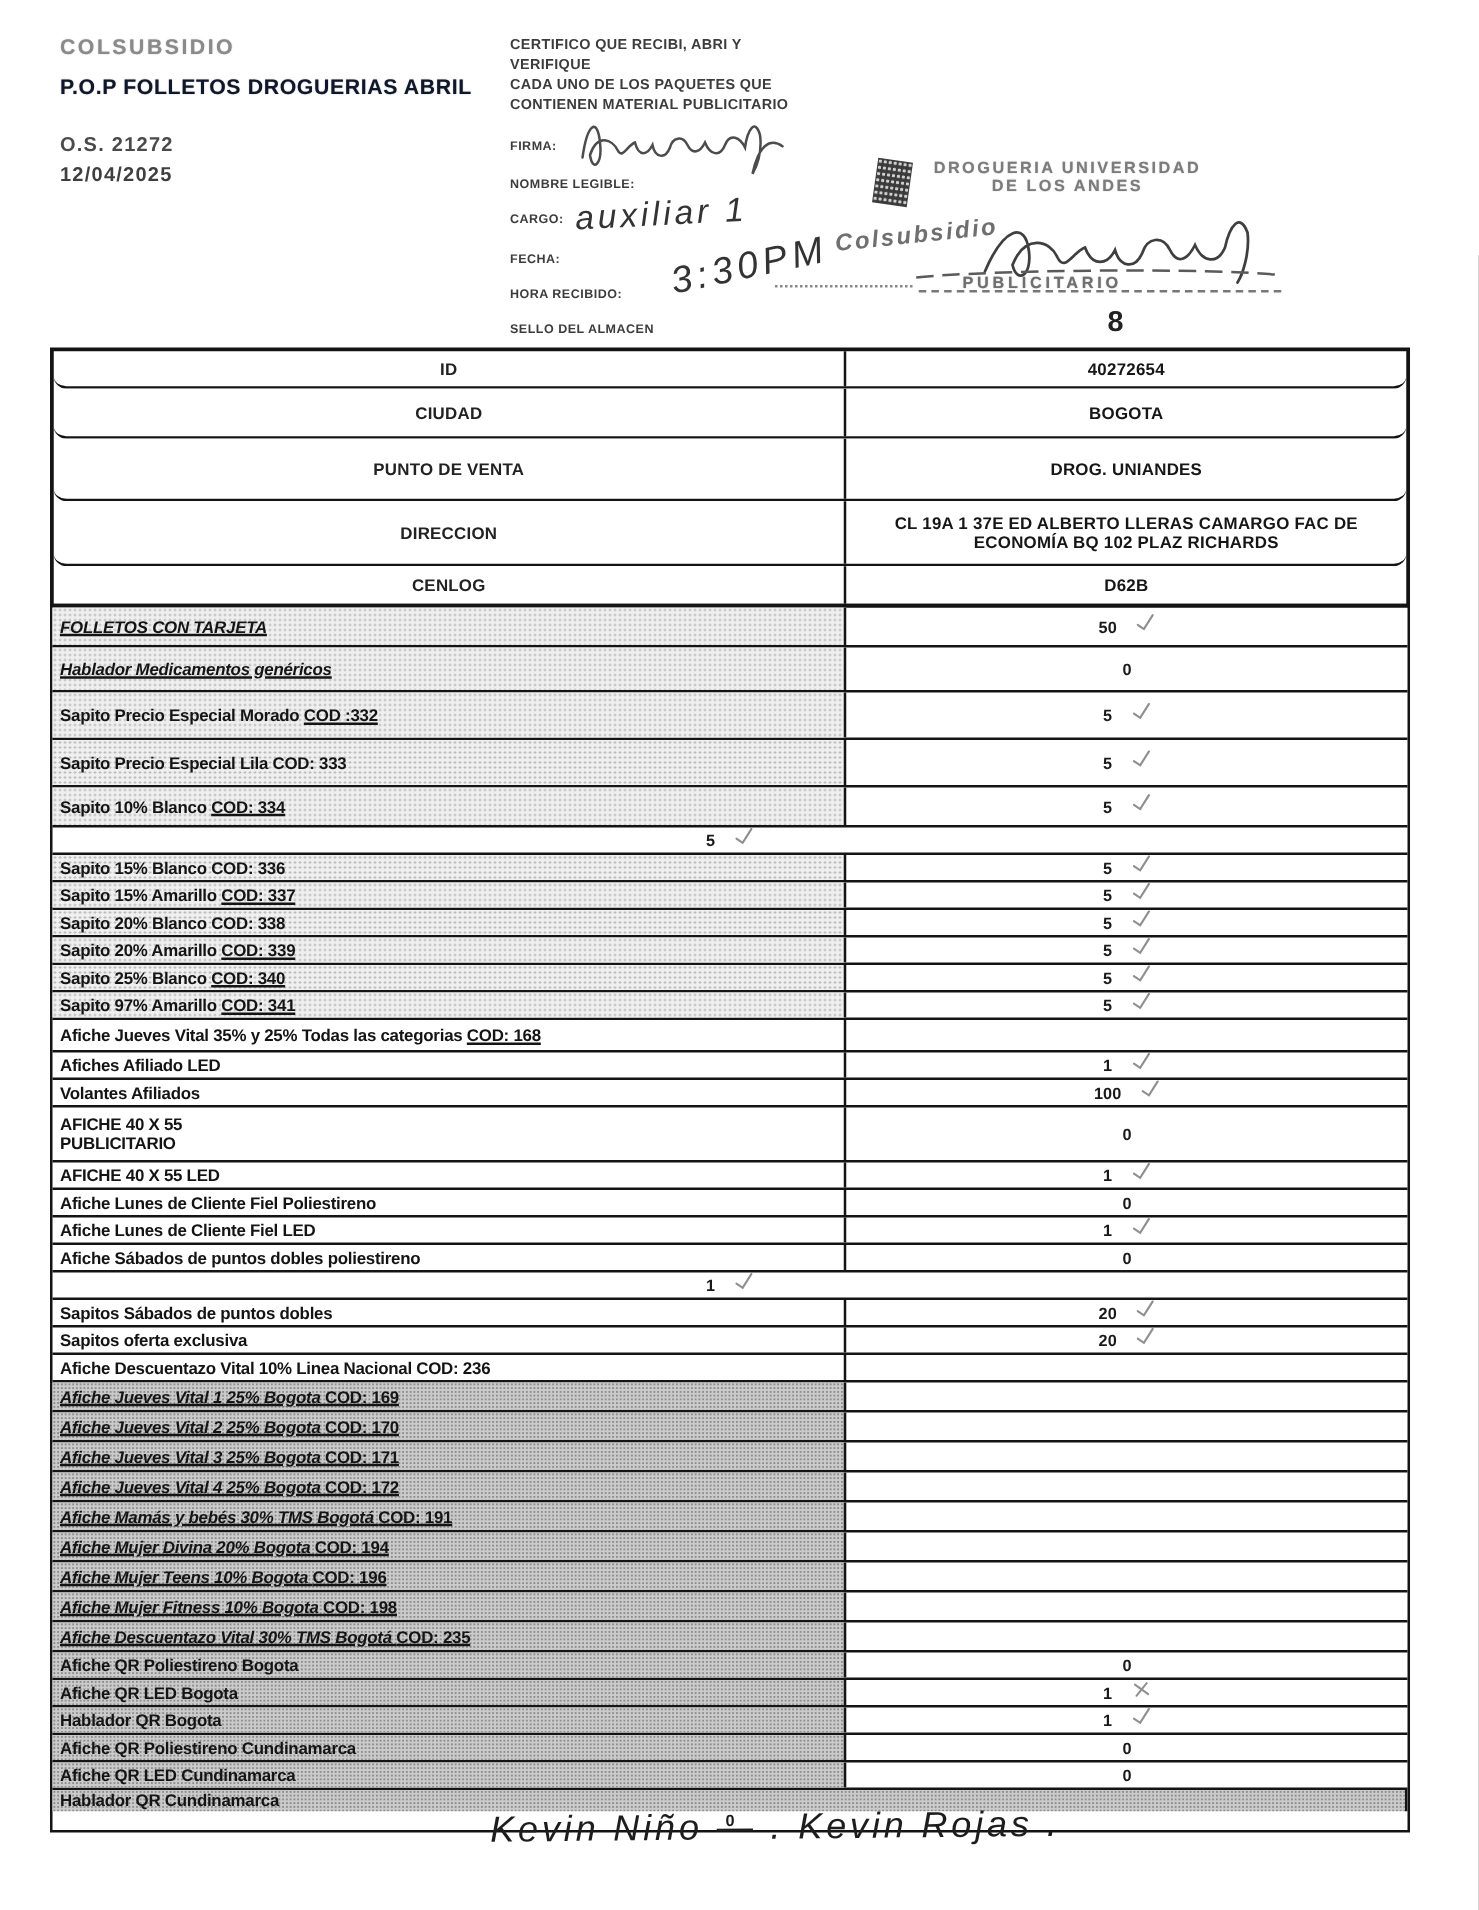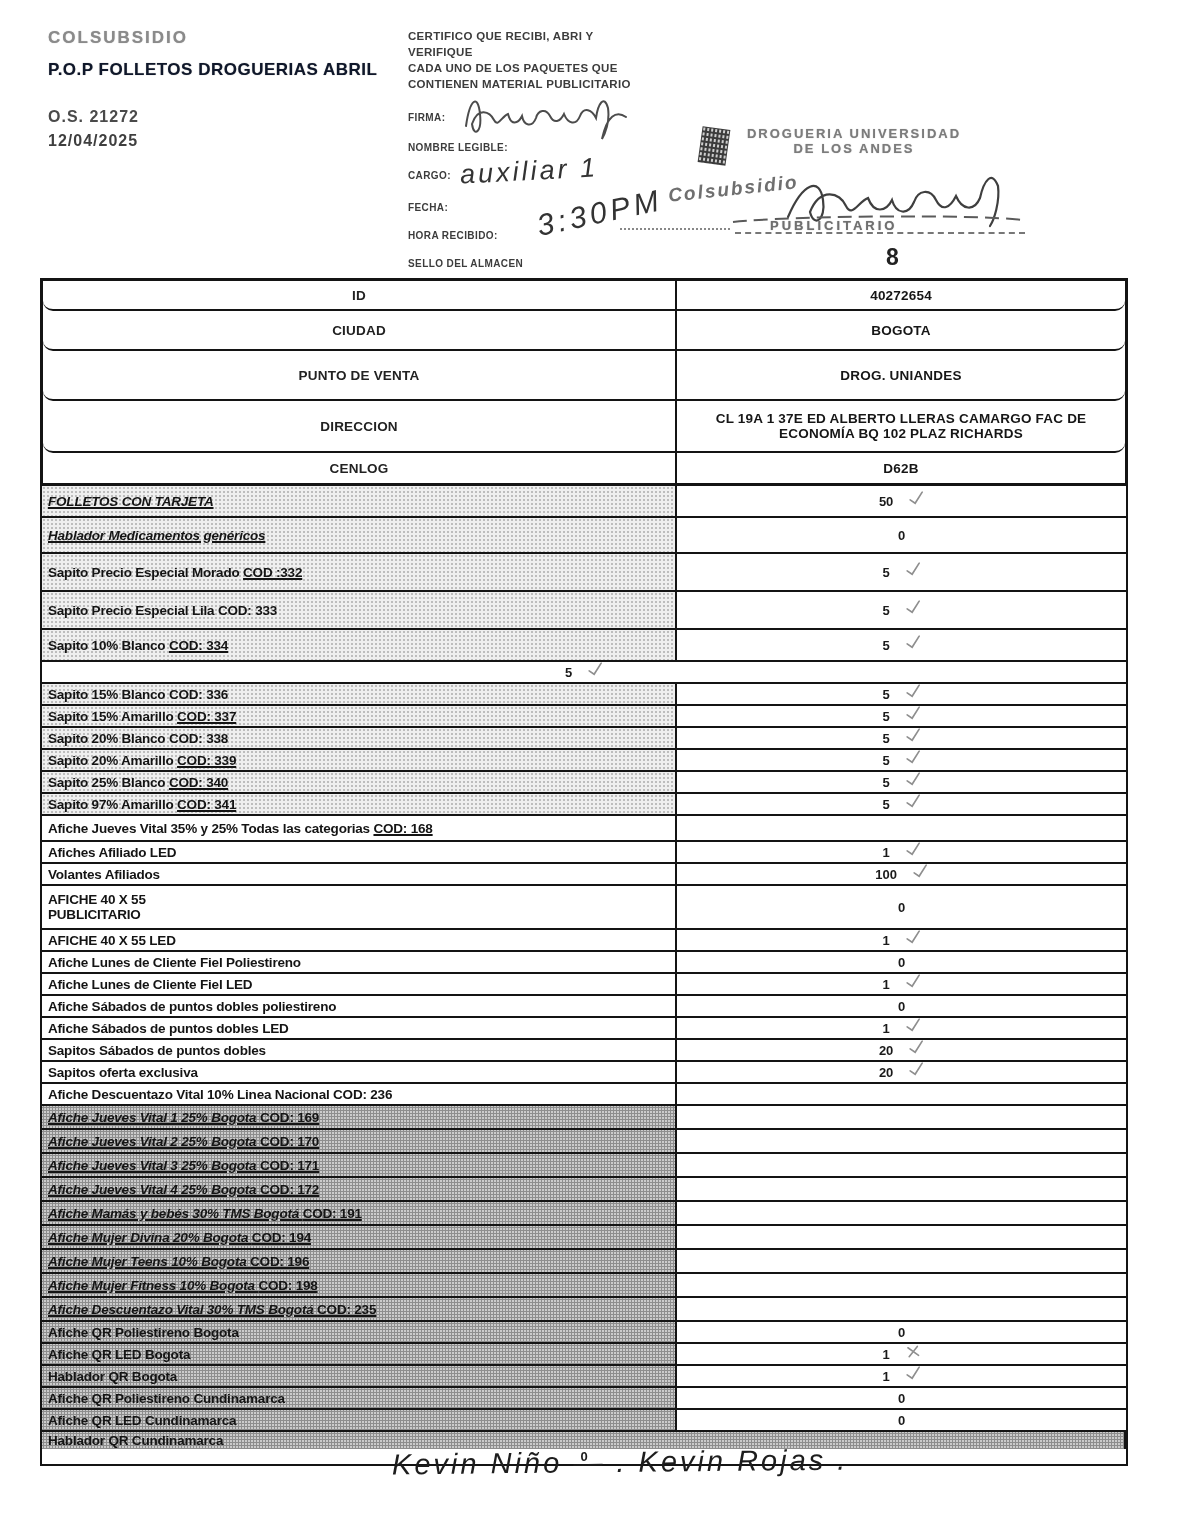--- a/index.html
+++ b/index.html
@@ -426,24 +426,20 @@
         <div><span class="lbl">Afiche Sábados de puntos dobles poliestireno</span></div>
 
       </div>
       <div class="cell-value">
         <span class="val">0</span>
 
       </div>
     </div>
 
     <div class="item-row sz-n">
-      <div class="cell-label">
-        <div><span class="lbl">Afiche Sábados de puntos dobles LED</span></div>
-
-      </div>
       <div class="cell-value">
         <span class="val">1</span>
         <span class="mark">
           <svg width="15" height="13" viewBox="0 0 15 13">
               <path class="p-check" d="M1 7 L5.5 11 L14 1" fill="none" stroke="#8f8f8f" stroke-width="1.7" stroke-linecap="round"></path>
               <path class="p-x" d="M2.5 2 L12 11 M12 2 L2.5 11" fill="none" stroke="#8f8f8f" stroke-width="1.6" stroke-linecap="round" style="display:none"></path>
             </svg>
         </span>
       </div>
     </div>

